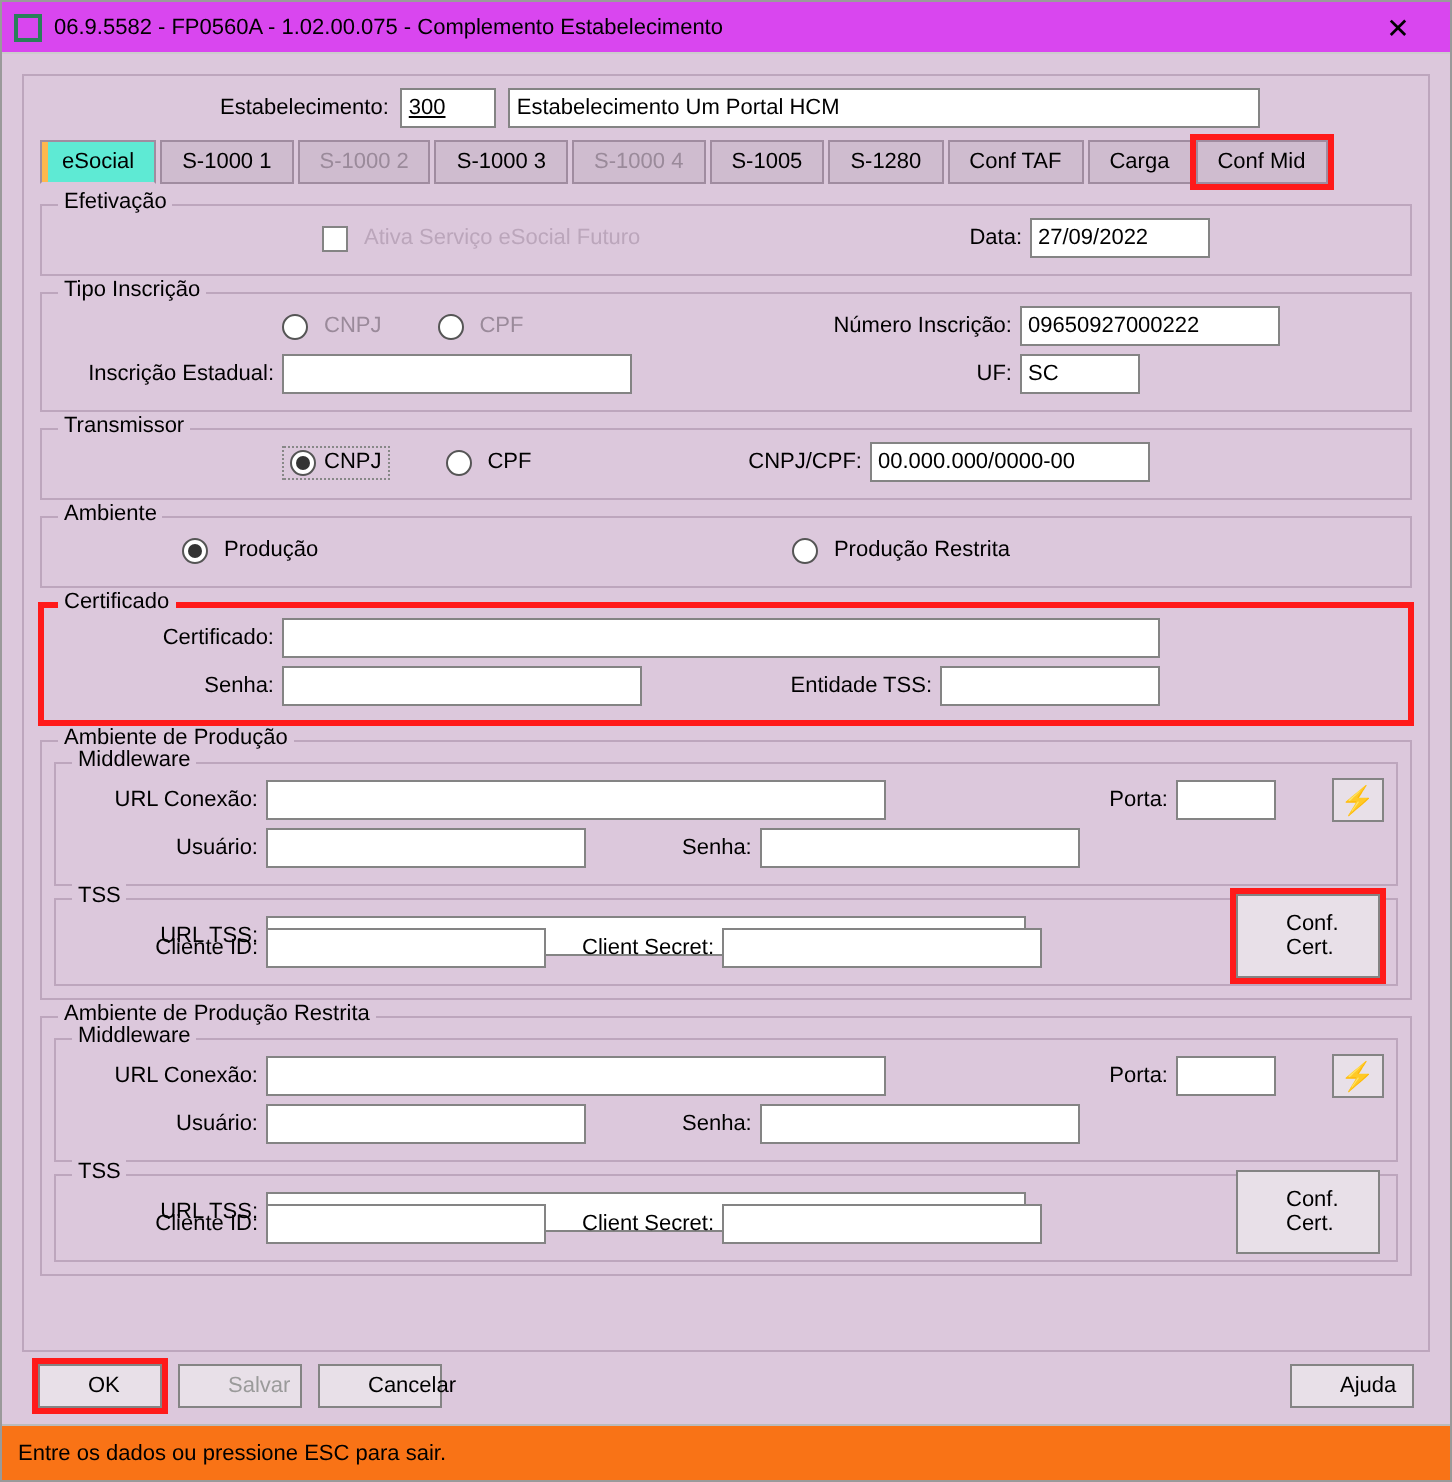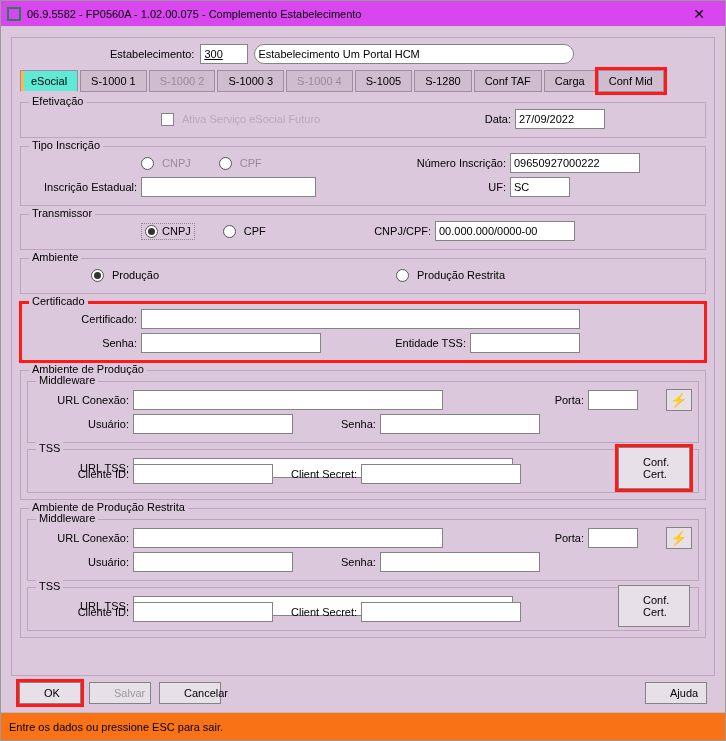--- a/index.html
+++ b/index.html
@@ -47,21 +47,21 @@
     <span class="title">06.9.5582 - FP0560A - 1.02.00.075 - Complemento Estabelecimento</span>
     <span class="close">✕</span>
   </div>
 
   <div class="client">
     <div class="body-panel">
 
       <div class="hdr">
         <span class="lbl">Estabelecimento:</span>
         <input type="text" style="width: 48px; text-decoration: underline;" value="300">
-        <input type="text" style="width: 320px; border-radius: 10px;" value="Estabelecimento Um Portal HCM">
+        <input type="text" style="width: 376px;" value="Estabelecimento Um Portal HCM">
       </div>
 
       <div class="tabs">
         <div class="tab selected">
             <span>eSocial</span>
           </div>
         <div class="tab">
             <span>S-1000 1</span>
           </div>
         <div class="tab disabled">

